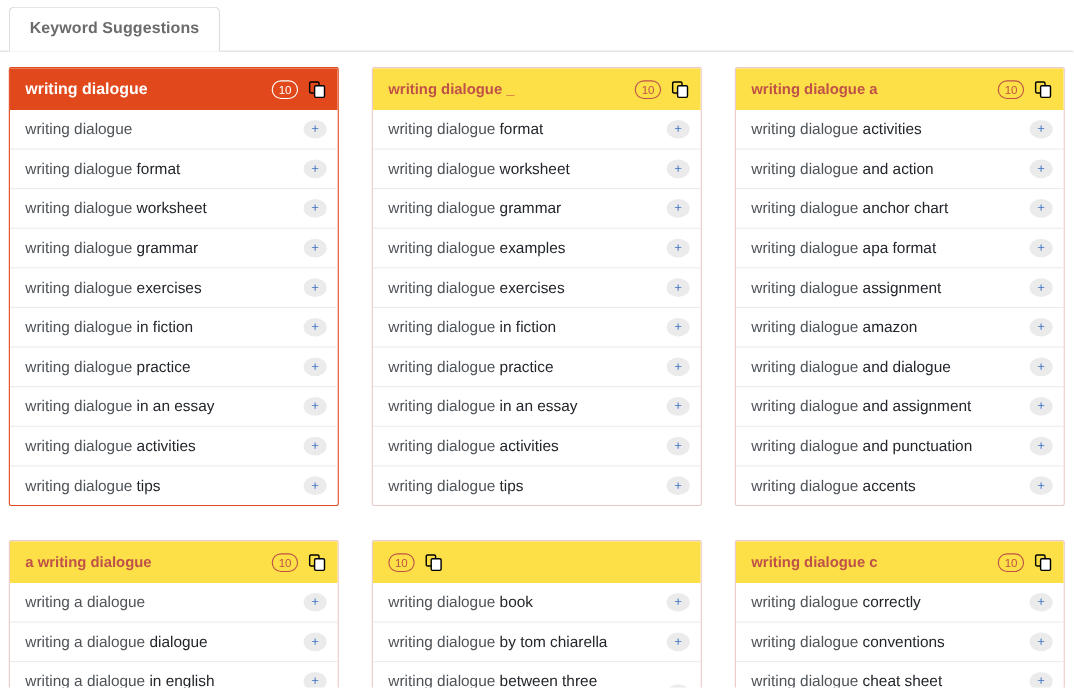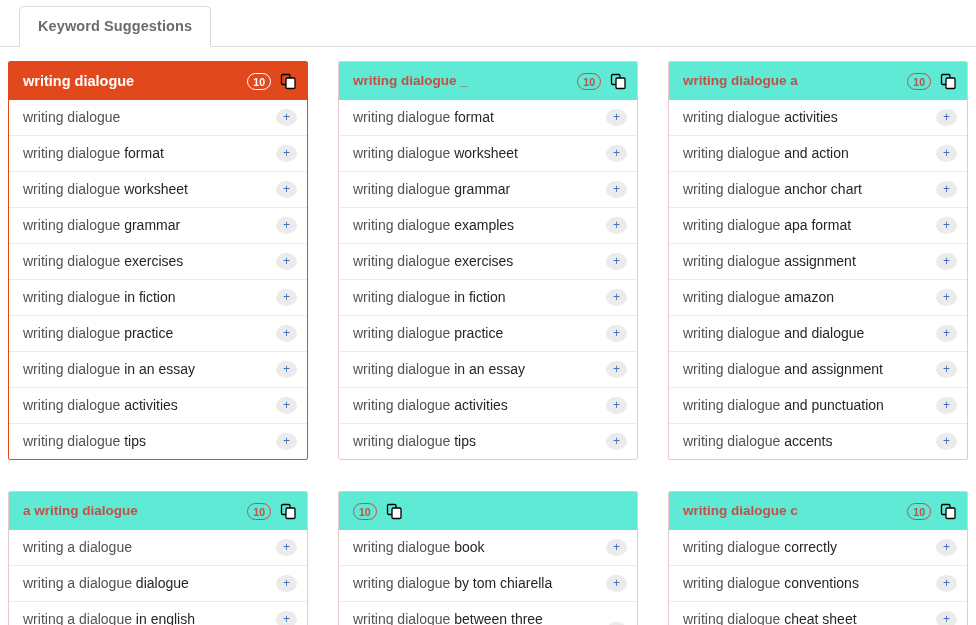--- a/index.html
+++ b/index.html
@@ -12,21 +12,21 @@
     height: 625px;
     overflow: hidden;
     font-family: "Liberation Sans", sans-serif;
     -webkit-font-smoothing: antialiased;
   }
 
   
   .tabstrip {
     position: relative;
     height: 47px;
-    padding-left: 19px;
+    padding-left: 8px;
     box-sizing: border-box;
   }
   .tabstrip:after {
     content: "";
     position: absolute;
     left: 0;
     right: 0;
     bottom: 0;
     height: 1px;
     background: #dcdcdc;
@@ -66,21 +66,21 @@
     overflow: hidden;
     box-sizing: border-box;
   }
   .card.primary {
     border-color: #e1491c;
   }
 
   .card-header {
     display: flex;
     align-items: center;
-    background: #5eead4;
+    background: #fde047;
     padding: 9px 10px 9px 14px;
     box-sizing: border-box;
     height: 38px;
     cursor: pointer;
   }
   .card.primary .card-header {
     background: #e1491c;
   }
   .card-title {
     flex: 1 1 auto;
@@ -99,21 +99,21 @@
 
   .count-badge {
     flex: 0 0 auto;
     min-width: 22px;
     height: 17px;
     padding: 0 5px;
     margin-right: 9px;
     border: 1px solid #bf5148;
     border-radius: 10px;
     font-size: 10.5px;
-    font-weight: bold;
+    font-weight: normal;
     color: #bf5148;
     line-height: 16px;
     box-sizing: border-box;
   }
   .card.primary .count-badge {
     border-color: #ffffff;
     color: #ffffff;
   }
 
   .copy-icon {

